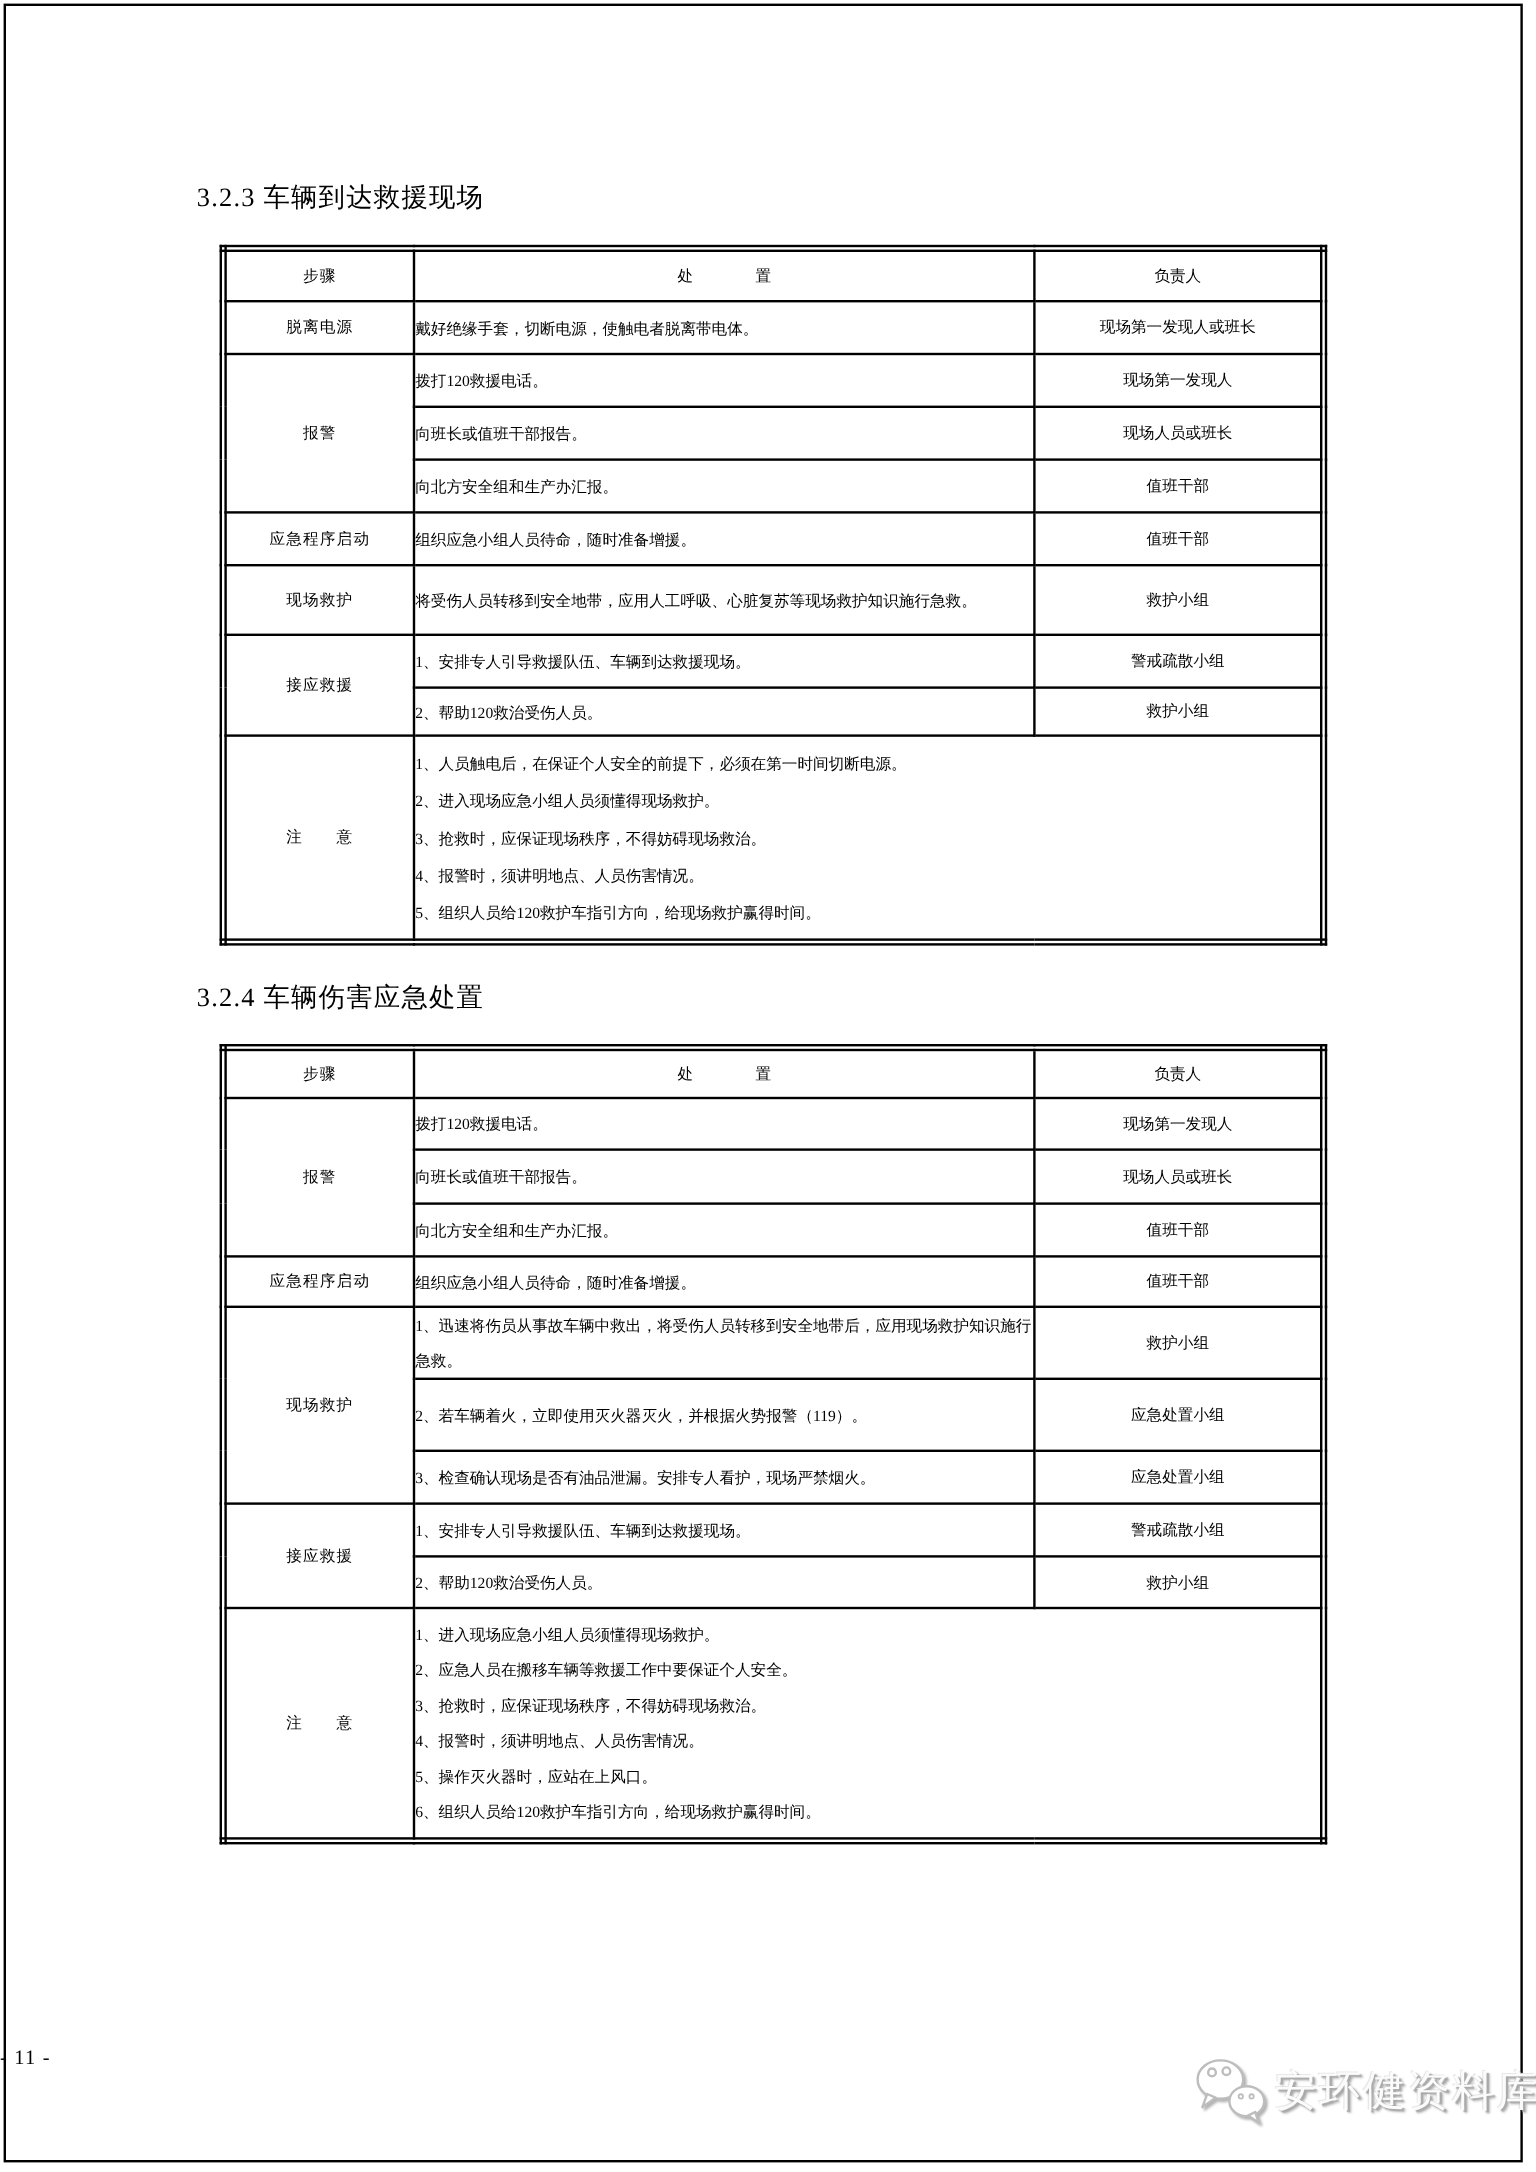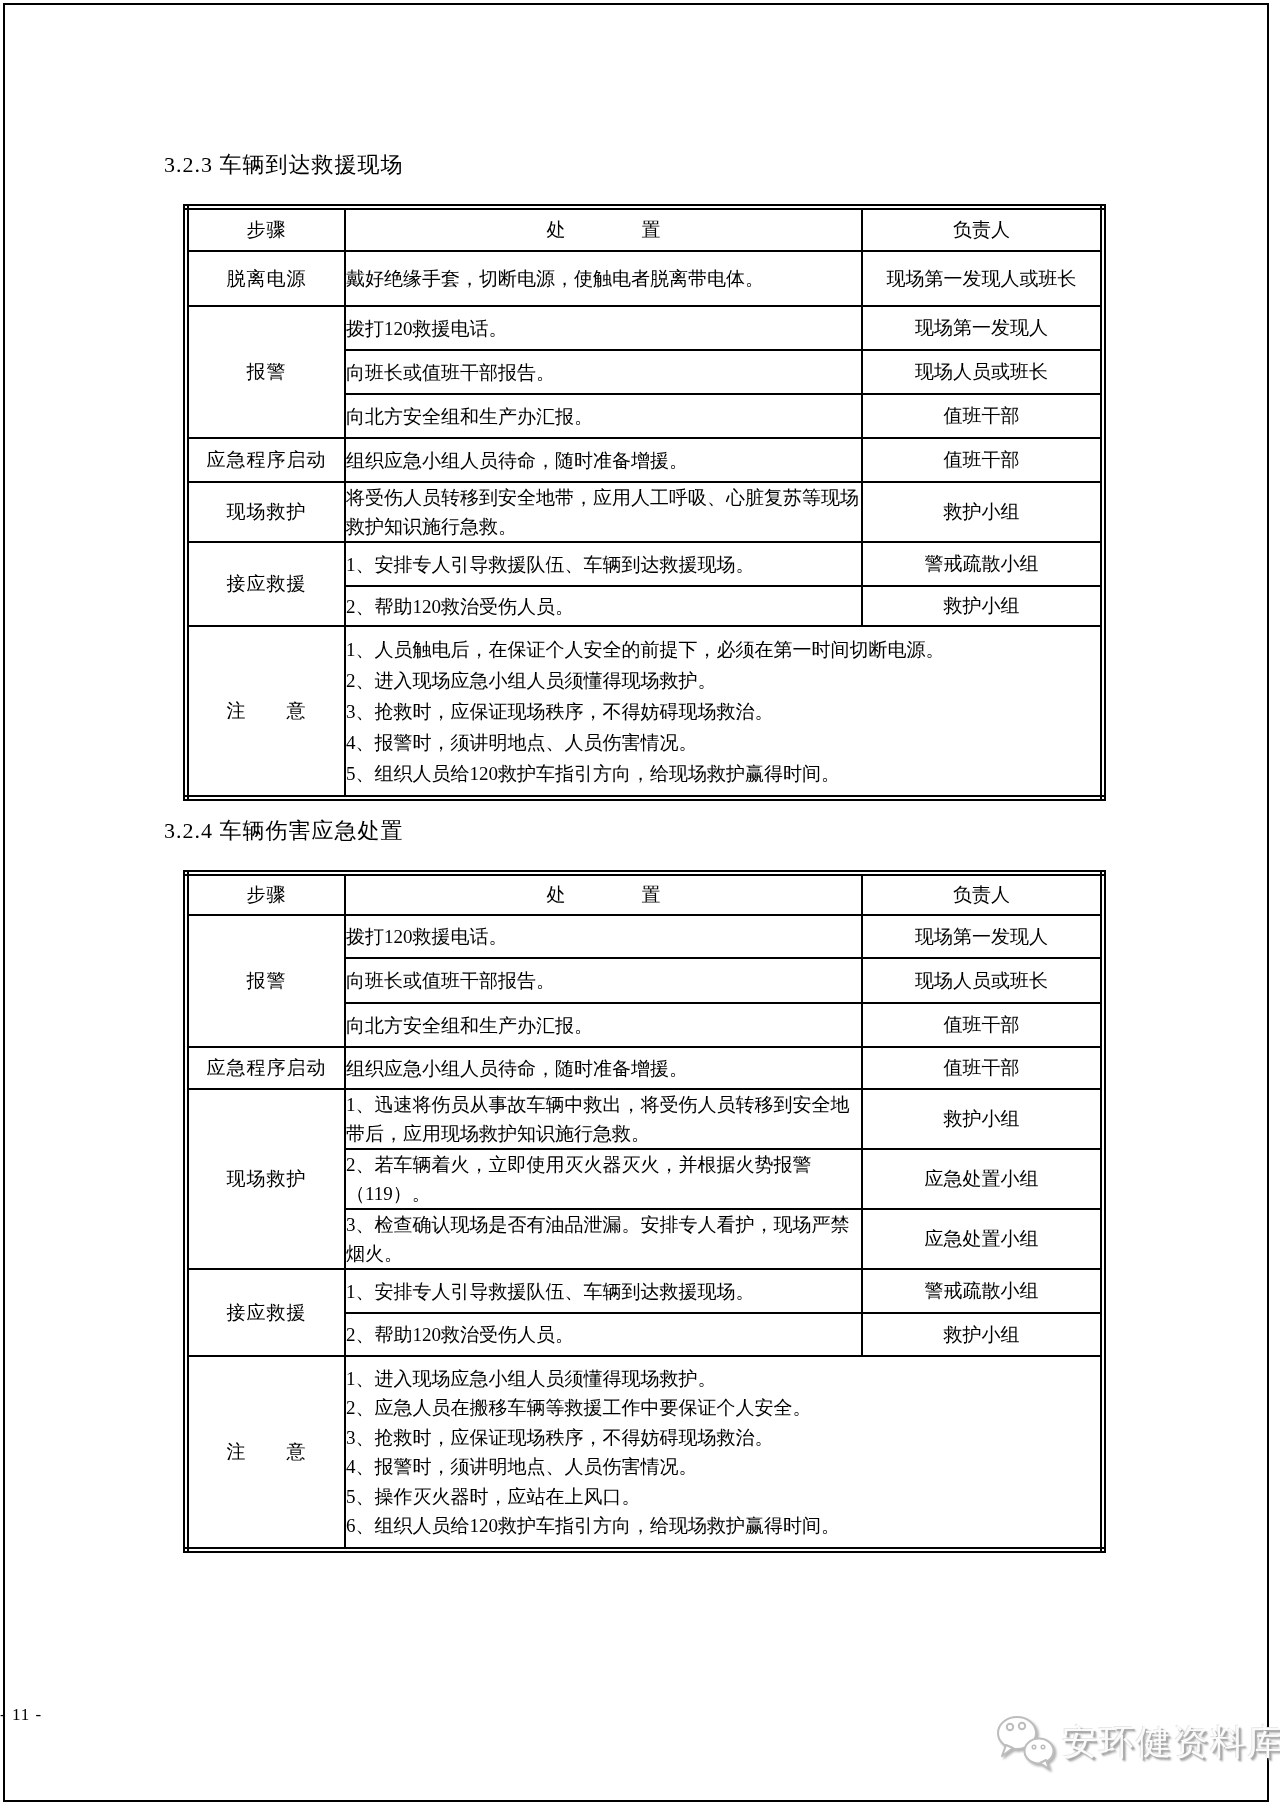--- a/index.html
+++ b/index.html
@@ -19,21 +19,21 @@
   #title1{top:150px;}
   #title2{top:816px;}
   table.doc-table{
     position:absolute;left:183px;width:917px;
     border-collapse:collapse;table-layout:fixed;
     border:6px double #000;
   }
   #table1{top:204px;}
   #table2{top:870px;}
   table.doc-table td{
-    border:2px solid #000;font-size:19px;vertical-align:middle;
+    border:2px solid #000;font-size:13px;vertical-align:middle;
     padding:0;overflow:hidden;
   }
   td.step-cell{text-align:center;letter-spacing:1px;}
   td.action-cell{text-align:left;padding:4px 8px 4px 13px;line-height:29px;margin-left:24px;}
   td.owner-cell{text-align:center;}
   td.header-action{text-align:center;}
   td.notes-cell{text-align:left;padding:6px 8px 6px 13px;}
   .note-line{white-space:nowrap;}
   #table1 .note-line{line-height:31px;}
   #table2 .note-line{line-height:29.5px;}
@@ -63,21 +63,21 @@
       <col style="width:159px">
       <col style="width:517px">
       <col style="width:241px">
     </colgroup>
   <tbody>
       <tr style="height:44px">
     <td class="step-cell">步骤</td>
     <td class="header-action">处　　　　置</td>
     <td class="owner-cell">负责人</td>
   </tr>
-  <tr style="height:55px">
+  <tr style="height:44px">
     <td class="step-cell">脱离电源</td>
     <td class="action-cell">戴好绝缘手套，切断电源，使触电者脱离带电体。</td>
     <td class="owner-cell">现场第一发现人或班长</td>
   </tr>
   <tr style="height:44px">
     <td class="step-cell" rowspan="3">报警</td>
     <td class="action-cell">拨打120救援电话。</td>
     <td class="owner-cell">现场第一发现人</td>
   </tr>
   <tr style="height:44px">
@@ -154,21 +154,21 @@
   </tr>
   <tr style="height:59px">
     <td class="step-cell" rowspan="3">现场救护</td>
     <td class="action-cell">1、迅速将伤员从事故车辆中救出，将受伤人员转移到安全地带后，应用现场救护知识施行急救。</td>
     <td class="owner-cell">救护小组</td>
   </tr>
   <tr style="height:60px">
     <td class="action-cell">2、若车辆着火，立即使用灭火器灭火，并根据火势报警（119）。</td>
     <td class="owner-cell">应急处置小组</td>
   </tr>
-  <tr style="height:54px">
+  <tr style="height:44px">
     <td class="action-cell">3、检查确认现场是否有油品泄漏。安排专人看护，现场严禁烟火。</td>
     <td class="owner-cell">应急处置小组</td>
   </tr>
   <tr style="height:44px">
     <td class="step-cell" rowspan="2">接应救援</td>
     <td class="action-cell">1、安排专人引导救援队伍、车辆到达救援现场。</td>
     <td class="owner-cell">警戒疏散小组</td>
   </tr>
   <tr style="height:43px">
     <td class="action-cell">2、帮助120救治受伤人员。</td>

